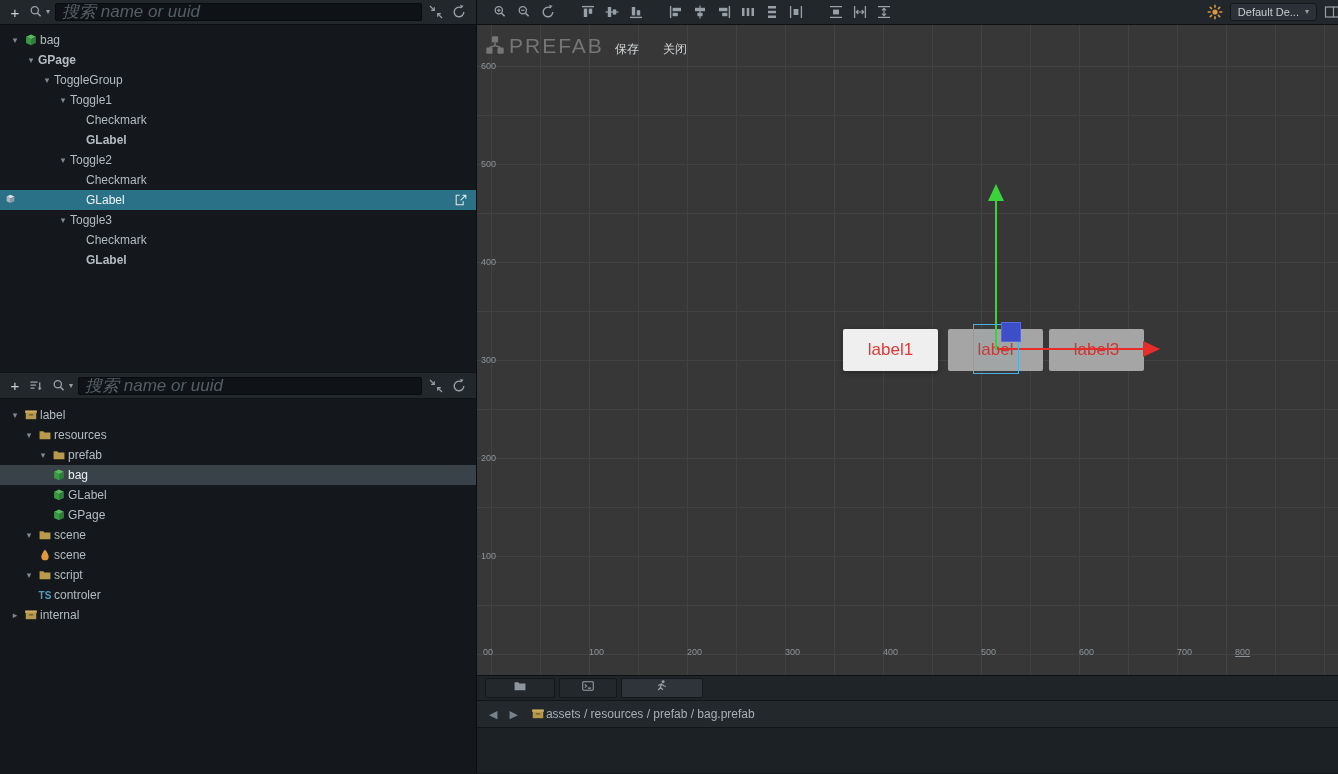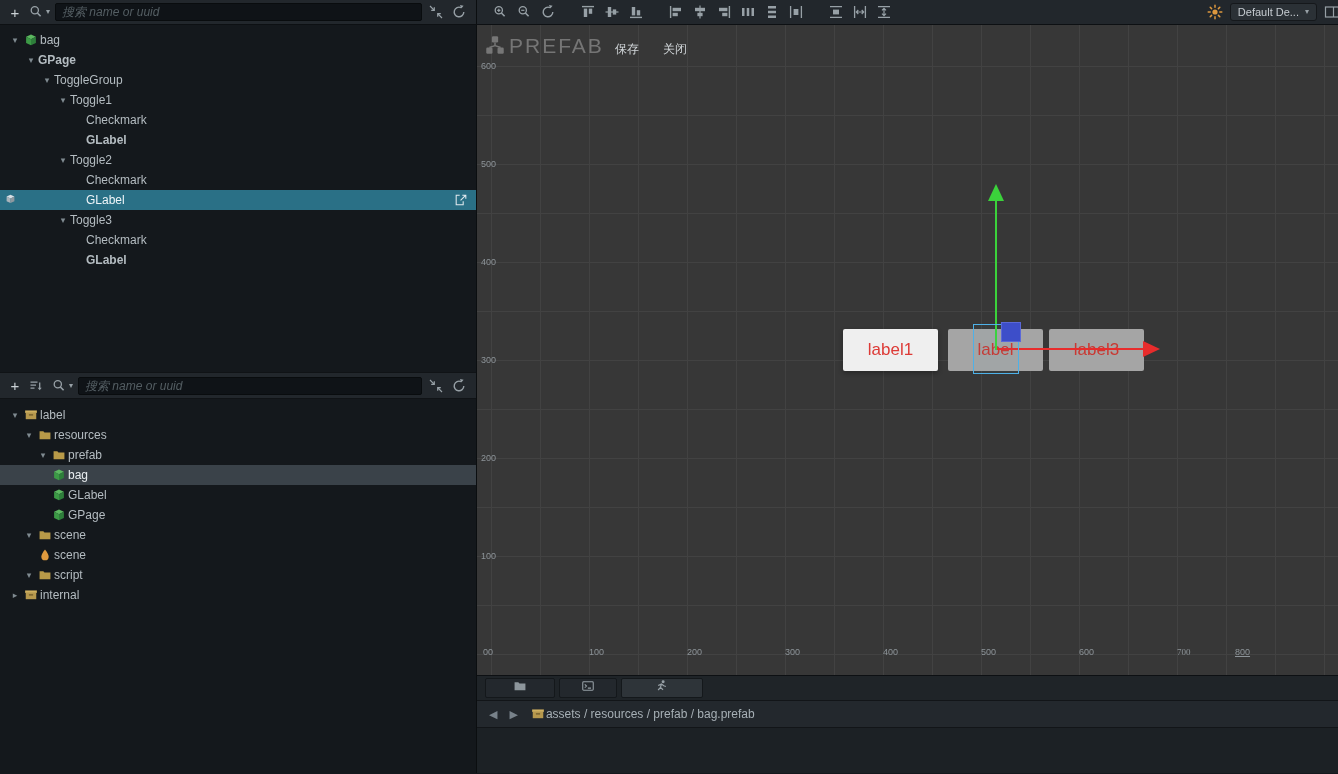--- a/index.html
+++ b/index.html
@@ -10,21 +10,21 @@
   
   .topbar{height:25px;border-bottom:1px solid #0d1013;background:#22272c;display:flex;}
   .topbar-left{width:477px;flex:none;display:flex;align-items:center;gap:5px;padding:0 8px;
                border-right:1px solid #0b0e10;}
   .topbar-right{flex:1;display:flex;align-items:center;gap:6px;padding:0 4px 0 14px;overflow:hidden;}
   .plusbtn{color:#cbd2d6;font-size:15px;line-height:1;cursor:pointer;width:14px;text-align:center;}
   .iconbtn{width:18px;height:18px;display:flex;align-items:center;justify-content:center;cursor:pointer;flex:none;}
   .search-combo{display:flex;align-items:center;gap:1px;cursor:pointer;flex:none;}
   .caret{font-size:8px;color:#97a0a6;line-height:1;}
   .search-input{flex:1;height:18px;background:#0f1317;border:1px solid #090c0e;border-radius:2px;
-                color:#cfd6da;font-size:12px;padding:0 6px;outline:none;min-width:40px;
+                color:#cfd6da;font-size:17px;padding:0 6px;outline:none;min-width:40px;
                 font-family:"Liberation Sans",sans-serif;}
   .search-input::placeholder{color:#545e63;font-style:italic;}
   .tool-gap{width:10px;flex:none;}
   .spacer-flex{flex:1;}
   .device-dd{height:18px;background:#2b3136;border:1px solid #15181b;border-radius:3px;color:#c6ccd1;
              font-size:11px;display:flex;align-items:center;gap:6px;padding:0 7px;cursor:pointer;flex:none;}
   .clip-right{margin-right:-7px;flex:none;}
   
   .main{height:748px;display:flex;}
   .left{width:477px;flex:none;border-right:1px solid #0b0e10;display:flex;flex-direction:column;background:#14181c;}
@@ -429,20 +429,26 @@
             </div>
             <div class="tree-row" style="padding-left: 22px;">
               <span class="arrow">▾</span>
               <span class="ticon">
                 <svg width="14" height="14" viewBox="0 0 16 16">
                   <path d="M1.8 12.8V3.6h4.3l1.3 1.6h6.8v7.6z" fill="#b89a48"></path>
                 </svg>
               </span>
               <span class="tlabel">script</span>
             </div>
+            <div class="tree-row" style="padding-left: 36px;">
+              <span class="ticon">
+                <span class="ts-badge">TS</span>
+              </span>
+              <span class="tlabel">controler</span>
+            </div>
             <div class="tree-row" style="padding-left: 8px;">
               <span class="arrow">▸</span>
               <span class="ticon">
                 <svg width="14" height="14" viewBox="0 0 16 16">
                   <rect x="2" y="5.6" width="12" height="7.2" fill="#b6984d"></rect>
                   <rect x="1.3" y="2.8" width="13.4" height="2.8" fill="#d0b05e"></rect>
                   <rect x="5.6" y="7" width="4.8" height="1.7" fill="#7a6330"></rect>
                 </svg>
               </span>
               <span class="tlabel">internal</span>
@@ -475,21 +481,21 @@
           <span class="ruler-label" style="left: 4px; top: 330px;">300</span>
           <span class="ruler-label" style="left: 4px; top: 428px;">200</span>
           <span class="ruler-label" style="left: 4px; top: 526px;">100</span>
           <span class="ruler-label" style="left: 6px; top: 622px;">00</span>
           <span class="ruler-label" style="left: 112px; top: 622px;">100</span>
           <span class="ruler-label" style="left: 210px; top: 622px;">200</span>
           <span class="ruler-label" style="left: 308px; top: 622px;">300</span>
           <span class="ruler-label" style="left: 406px; top: 622px;">400</span>
           <span class="ruler-label" style="left: 504px; top: 622px;">500</span>
           <span class="ruler-label" style="left: 602px; top: 622px;">600</span>
-          <span class="ruler-label" style="left: 700px; top: 622px; font-family: Liberation Serif, serif;">700</span>
+          <span class="ruler-label" style="left: 700px; top: 622px;">700</span>
           <span class="ruler-label" style="left: 758px; top: 622px; text-decoration: underline;">800</span>
           <div class="scene-label lbl-light" style="left: 366px; top: 304px; z-index: 1;">label1</div>
           <div class="scene-label lbl-gray" style="left: 471px; top: 304px; z-index: 1;">label</div>
           <div class="scene-label lbl-gray" style="left: 572px; top: 304px; z-index: 1;">label3</div>
         </div>
 
       <div class="tabs-bar" id="bottom-tabs">
           <div class="tab">
             <span style="display: flex;">
               <svg width="14" height="14" viewBox="0 0 16 16">

